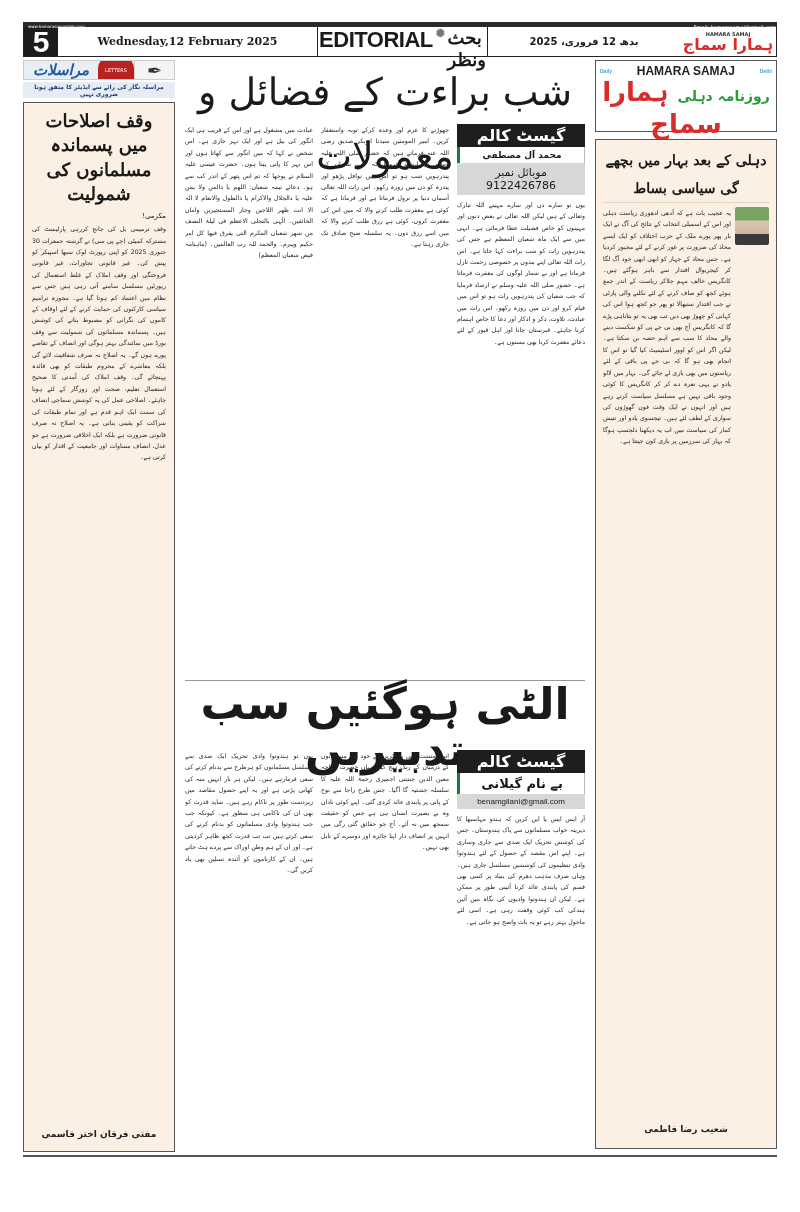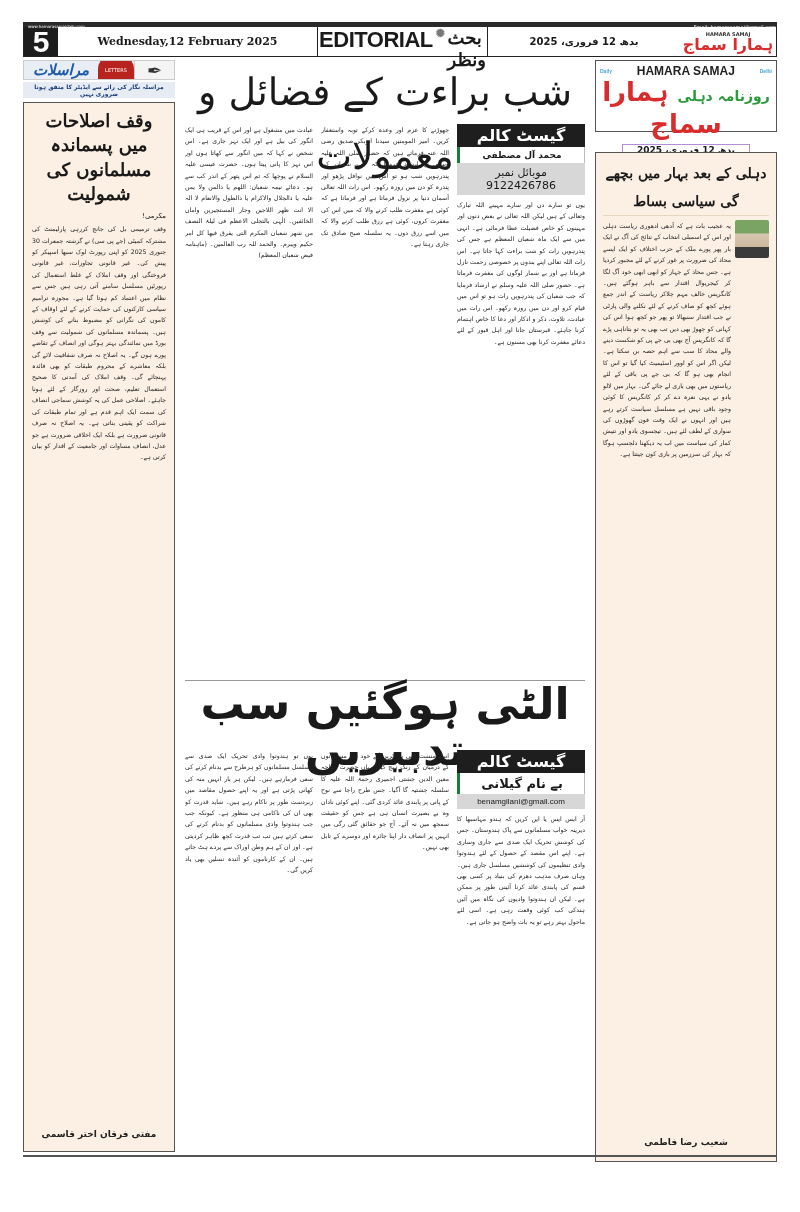--- a/index.html
+++ b/index.html
@@ -58,21 +58,21 @@
   .guest-box.g2 .guest-contact { font-size: 8px; font-family: "Liberation Sans", sans-serif; direction: ltr; }
   .guest-box.g2 .text-block { height: 330px; }
 
   
   .logo-box { border: 1px solid #555; padding: 3px 4px; text-align: center; height: 72px; }
   .logo-top { font-family: "Liberation Sans", sans-serif; font-weight: bold; font-size: 12px; color: #222; display: flex; justify-content: space-between; align-items: center; }
   .logo-top .tag { font-size: 5px; color: #4aa3d8; }
   .logo-ur { font-size: 26px; font-weight: bold; color: #d92c2c; direction: rtl; line-height: 28px; }
   .logo-ur .small { font-size: 14px; color: #2a9a3a; }
   .logo-date { display: inline-block; border: 1px solid #b48ed0; padding: 0 14px; font-size: 9px; font-weight: bold; direction: rtl; }
-  .editorial-box { margin-top: 20px; height: 1010px; border: 1px solid #555; background: #fcefe3; padding: 6px 7px; direction: rtl; position: relative; }
+  .editorial-box { margin-top: 7px; height: 1010px; border: 1px solid #555; background: #fcefe3; padding: 6px 7px; direction: rtl; position: relative; }
   .ed-head { font-size: 14px; font-weight: bold; text-align: center; font-family: "DejaVu Serif", serif; line-height: 28px; border-bottom: 1px solid #e8d6c4; }
   .photo { float: right; width: 34px; height: 38px; margin: 4px 0 2px 4px; background: linear-gradient(180deg, #7aa464 0%, #7aa464 35%, #d9c7b0 36%, #cdb79f 70%, #3a3a3a 71%); border-radius: 2px; }
   .editorial-box .text-block { height: 925px; margin-top: 4px; }
   .editorial-box .byline { position: absolute; bottom: 14px; left: 0; right: 0; }
 
   .bottom-rule { position: absolute; left: 23px; top: 1155px; width: 754px; height: 2px; background: #555; }
 </style>
 </head>
 <body>
 

